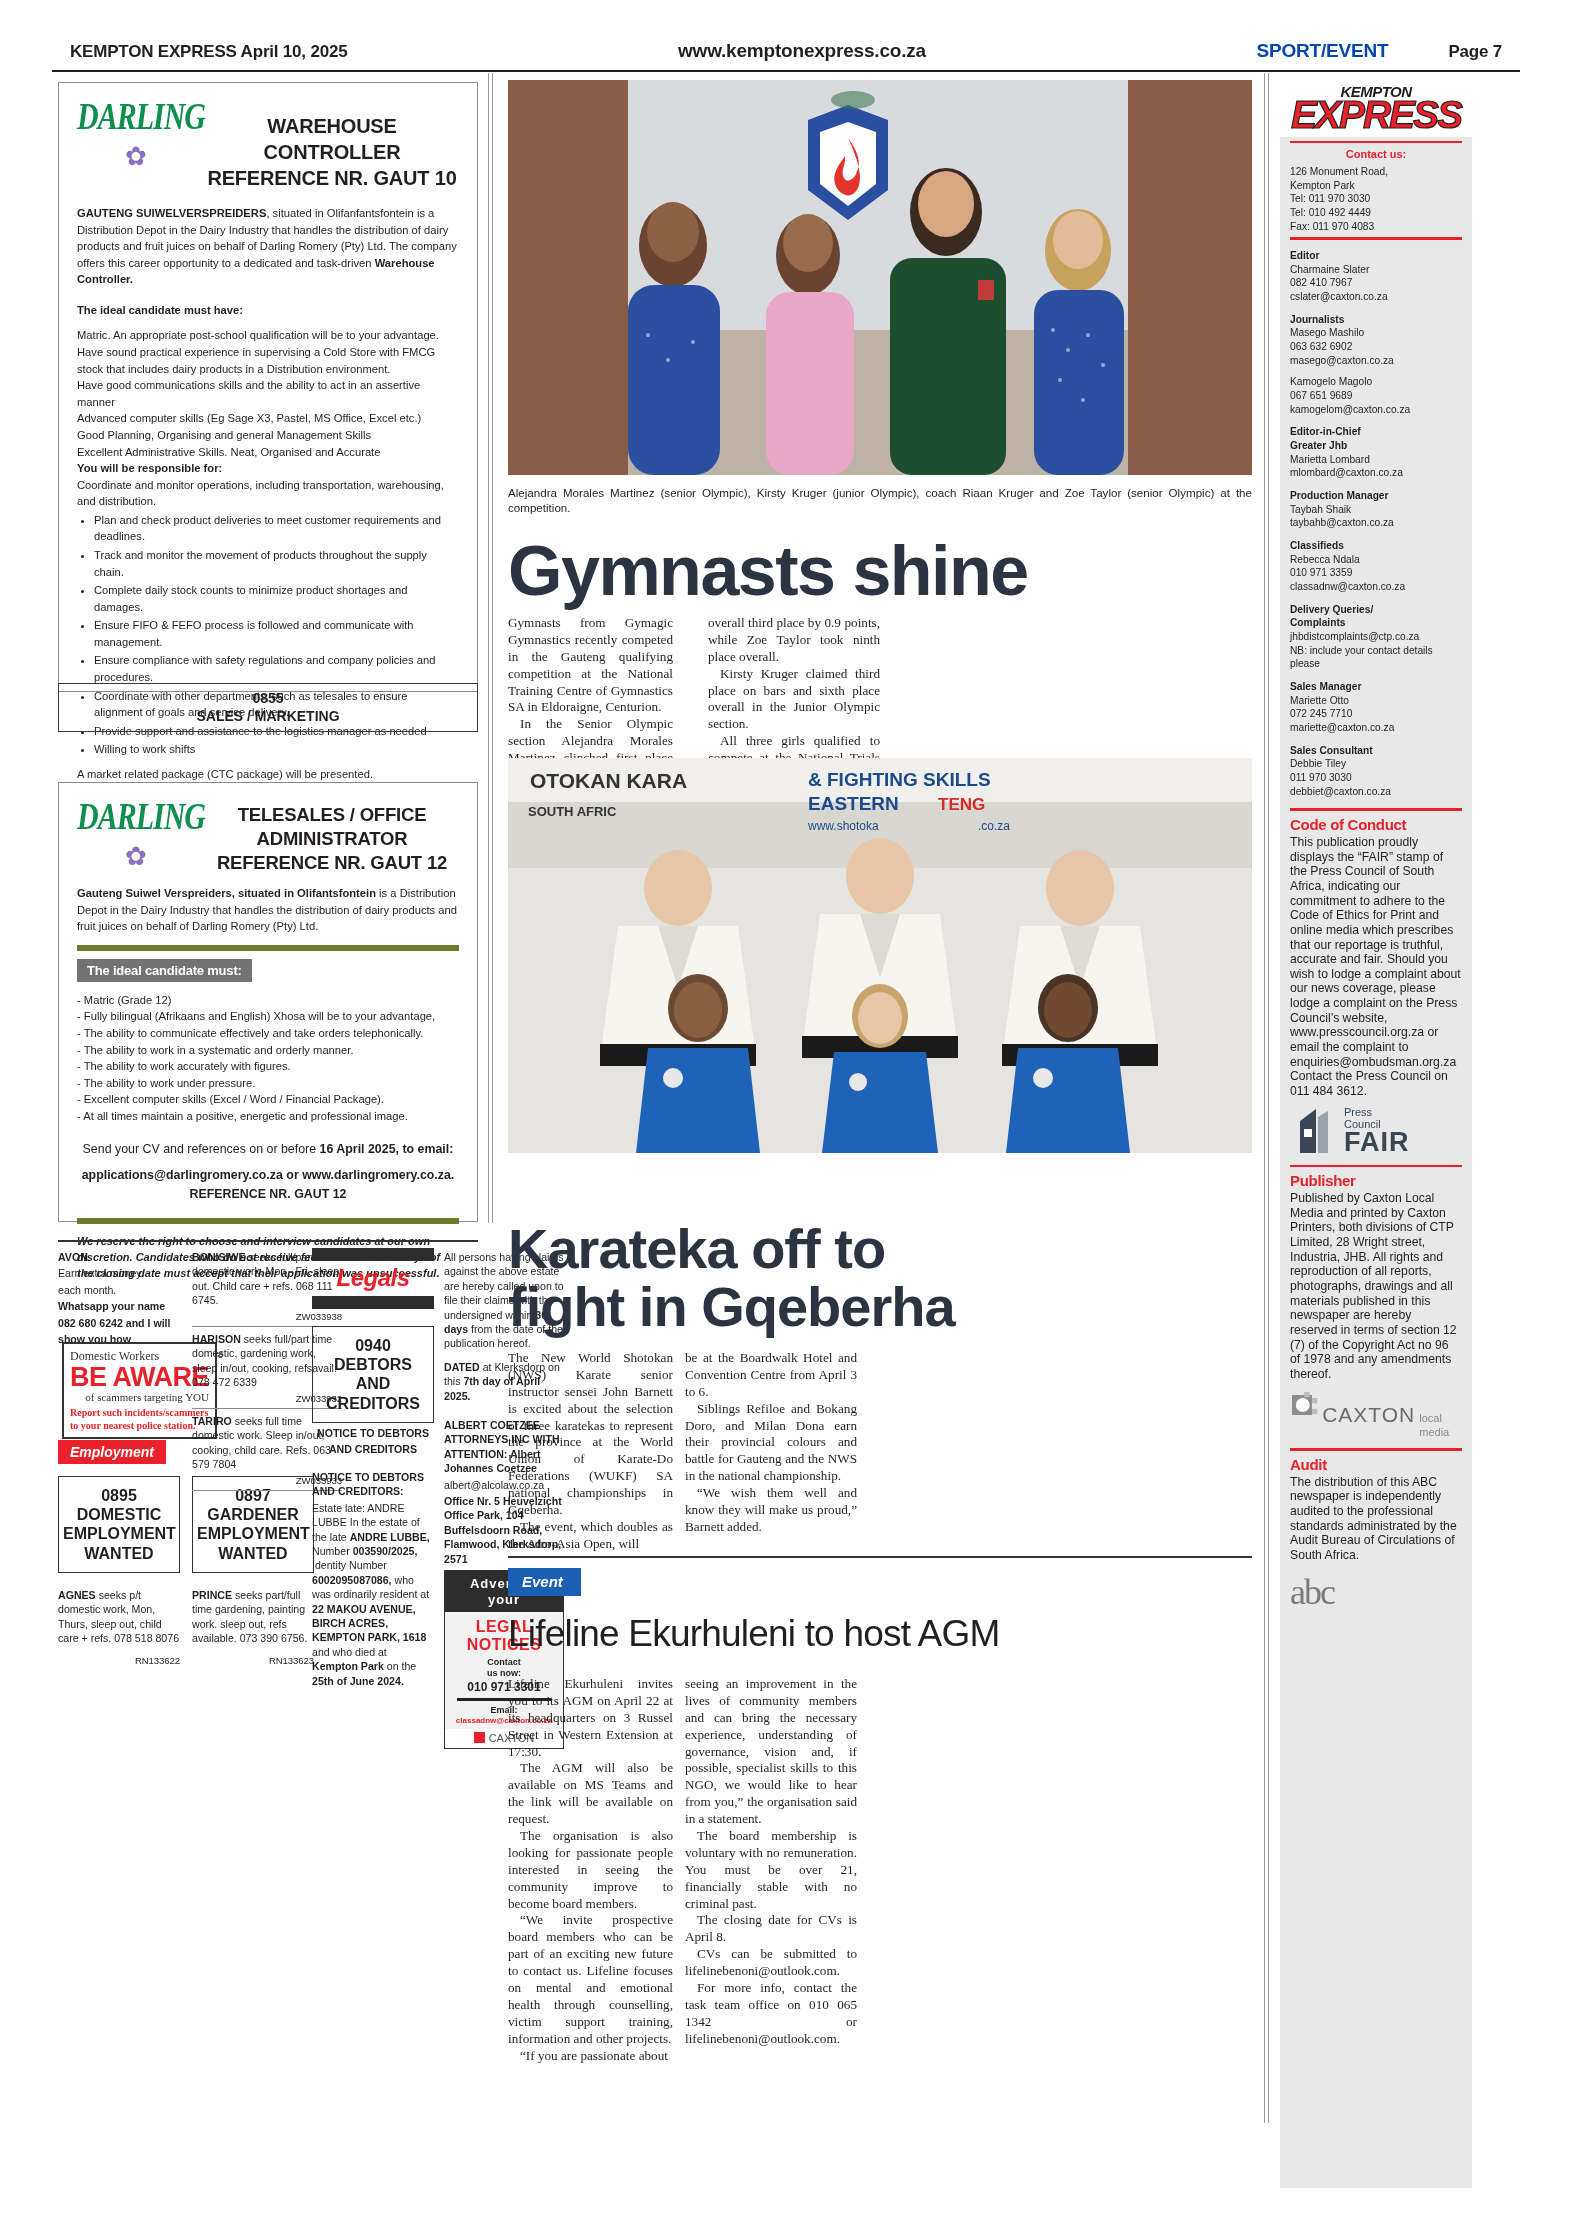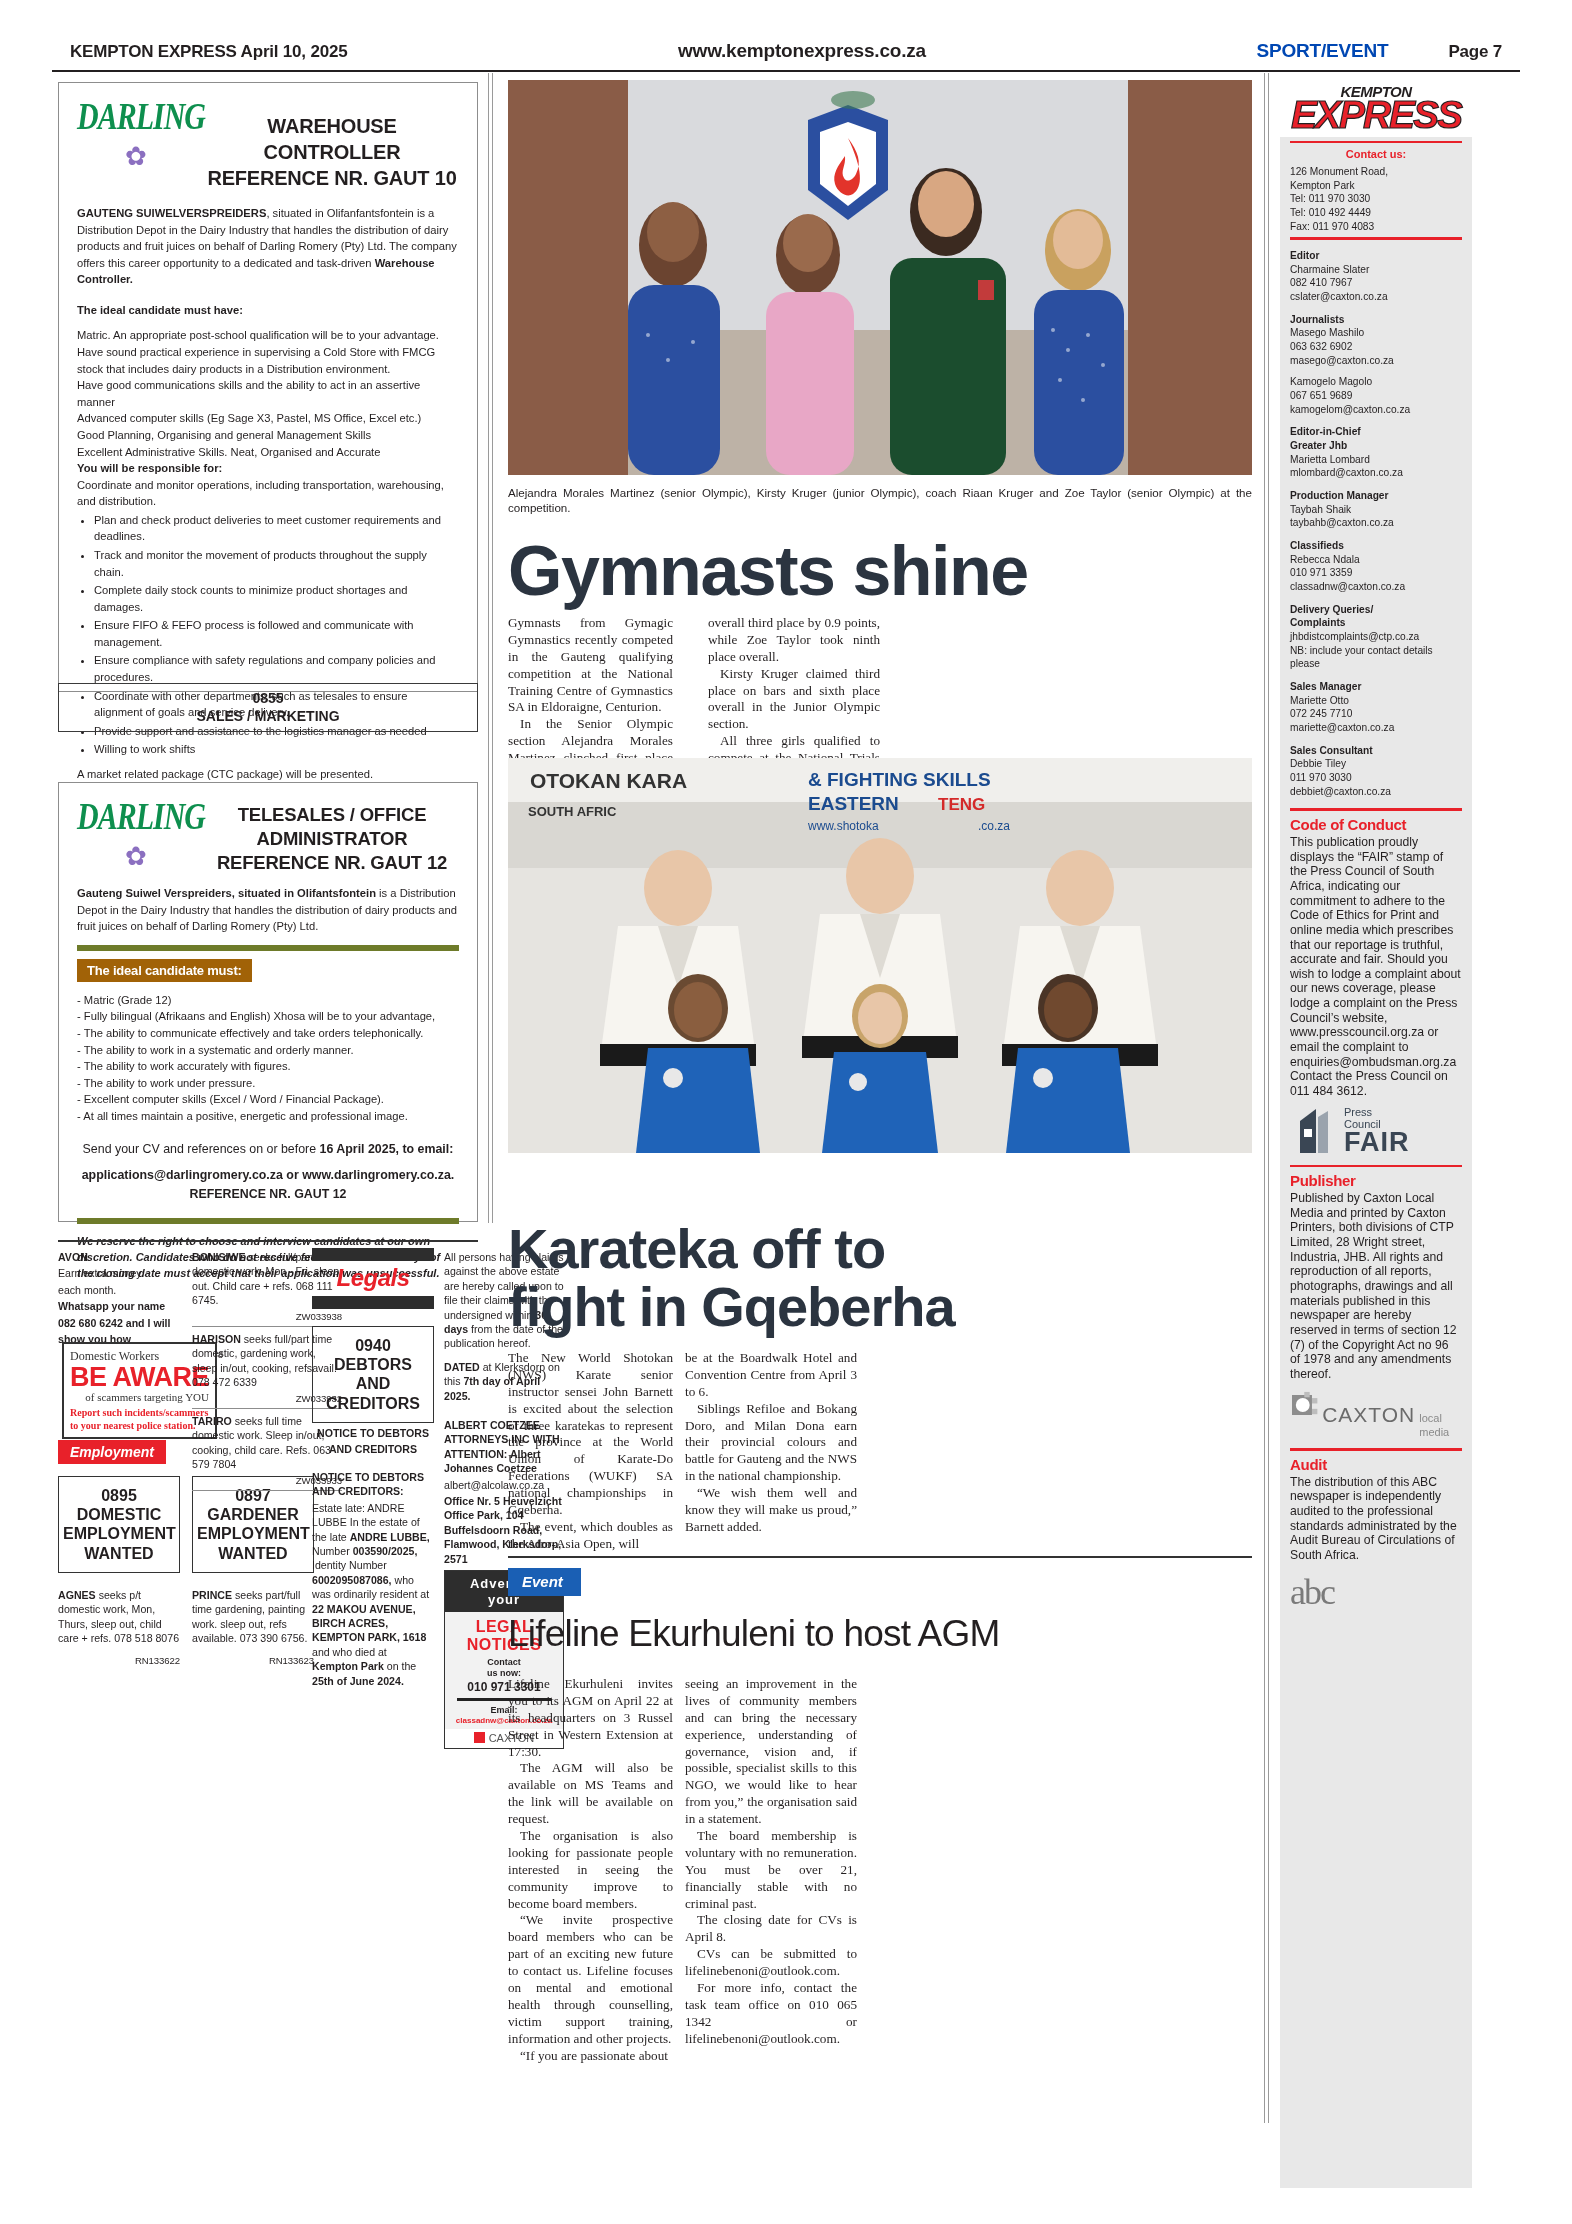--- a/index.html
+++ b/index.html
@@ -48,21 +48,21 @@
   .jobad-title { flex:1; text-align:center; font-weight:bold; font-size:20px; line-height:1.3; padding-top:16px; letter-spacing:-0.2px;}
   .jobad-title.small { font-size:18.5px; }
   .jobbody { font-size:11.2px; line-height:1.48; margin-top:14px; }
   .jobbody p { margin:0 0 9px 0; }
   .jobbody b { font-weight:bold; }
   .jobbody ul { margin:2px 0 6px 0; padding-left:17px; }
   .jobbody li { margin:0 0 2px 0; }
   .greenbar { height:9px; background:#6e7b2a; margin:12px 0 10px 0; }
   .greenbar.thin { height:6px; }
   .greenlabel {
-    background:#a16207; color:#fff; font-weight:bold; font-size:13px;
+    background:#737373; color:#fff; font-weight:bold; font-size:13px;
     padding:4px 10px; display:inline-block; letter-spacing:-0.2px;
   }
   .disclaimer { font-size:10.6px; line-height:1.45; margin-top:10px; }
   .disclaimer.ital { font-style:italic; font-weight:bold; font-size:11px; }
   .centered { text-align:center; }
 
   .catbox {
     position:absolute; border:1px solid #3a3a3a; text-align:center;
     font-weight:bold; font-size:14px; line-height:1.25; padding:6px 0;
   }

